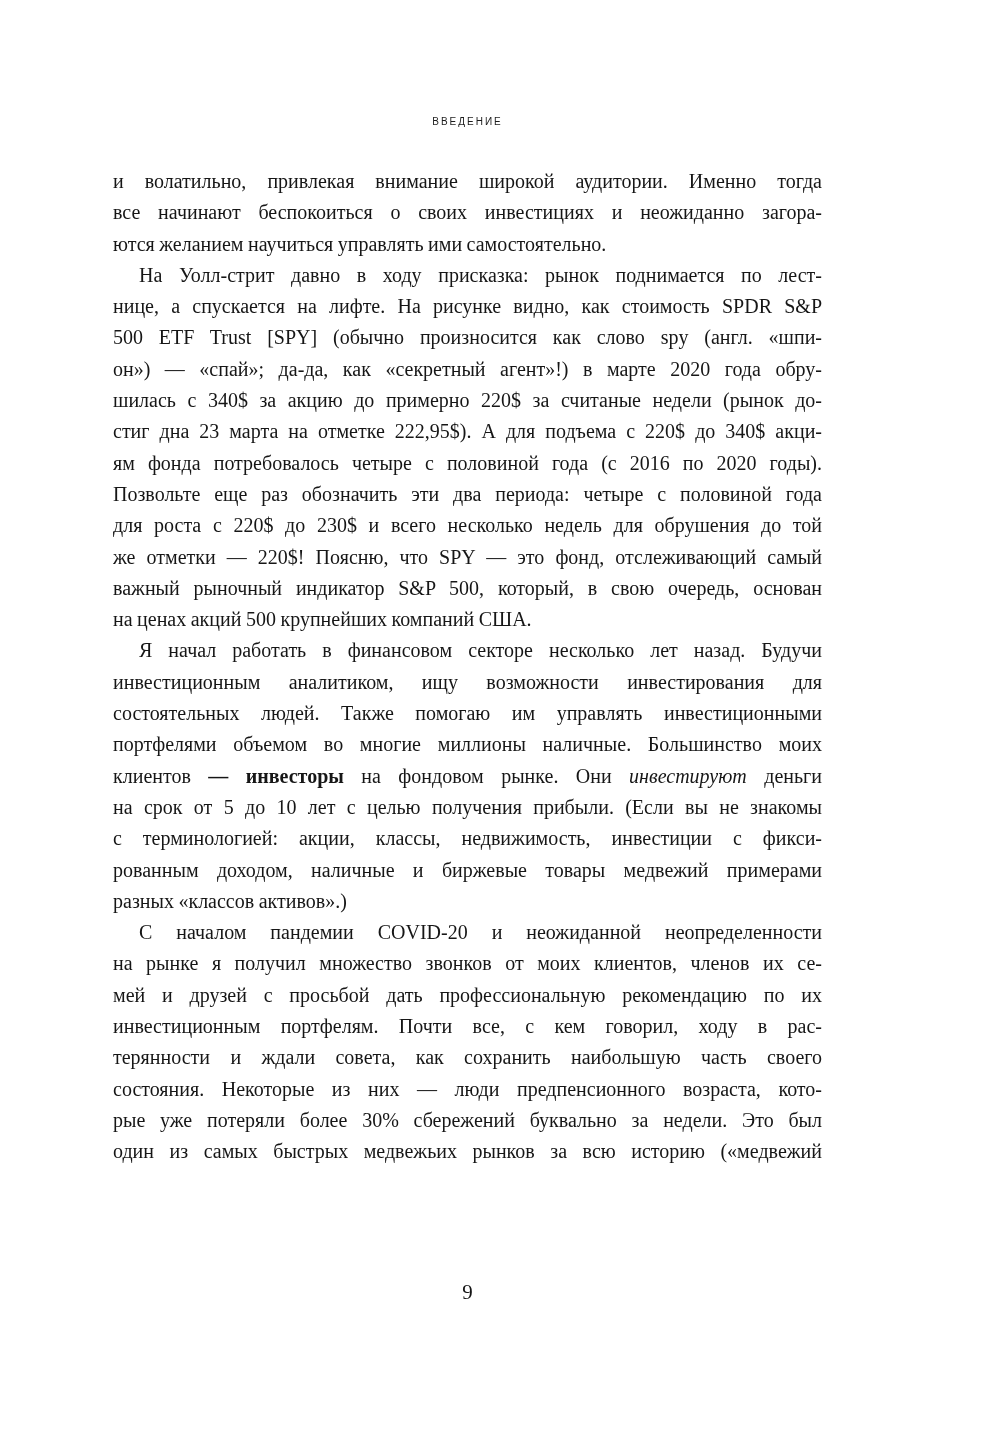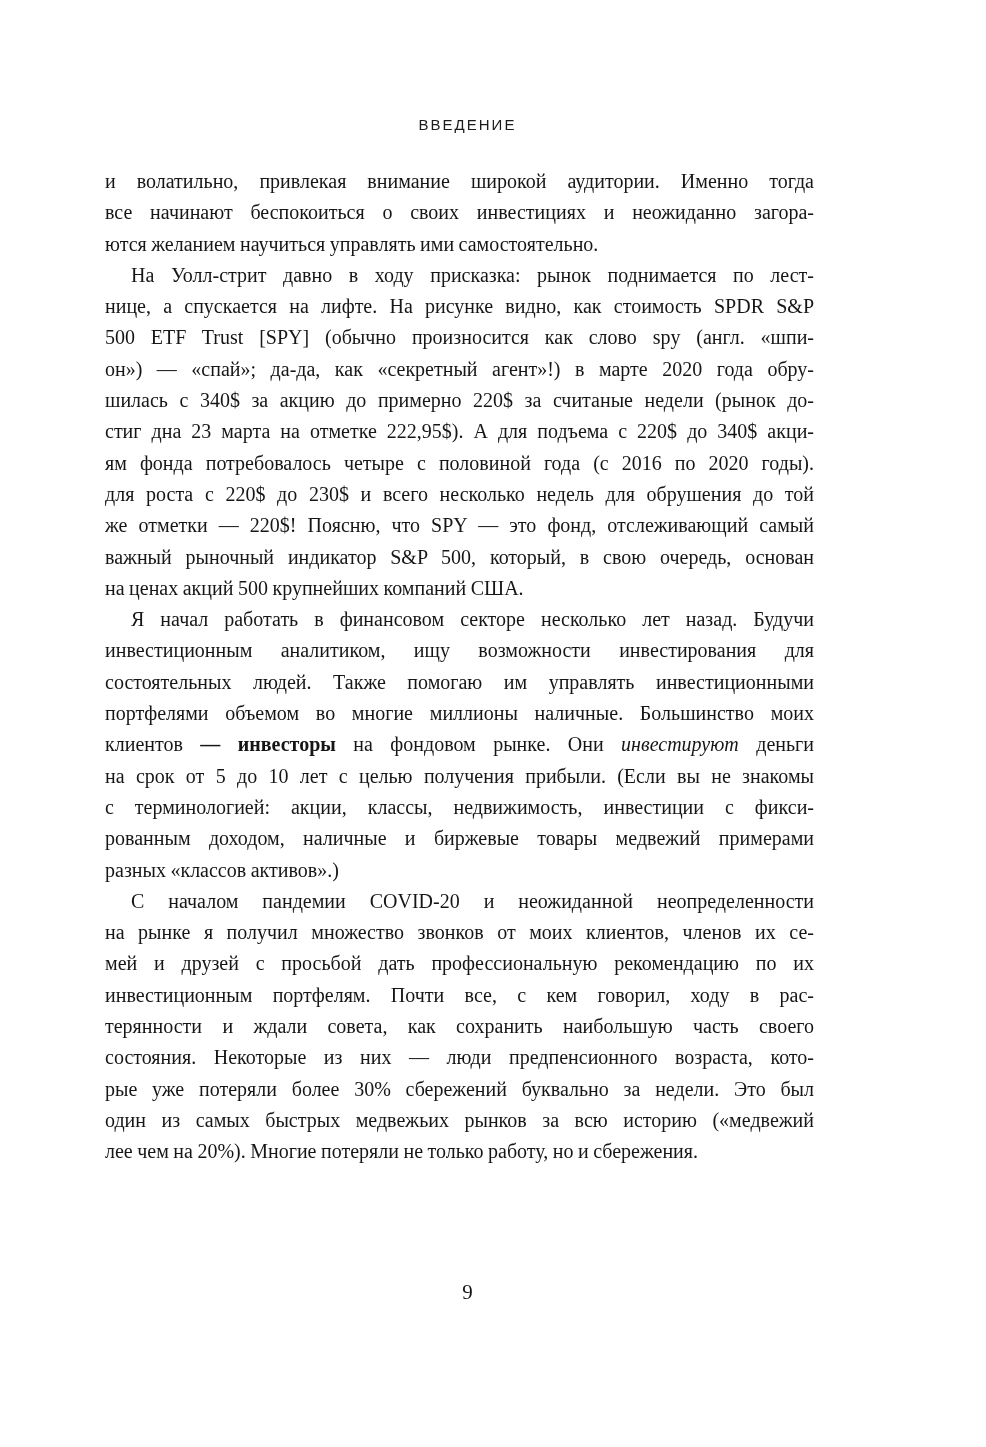--- a/index.html
+++ b/index.html
@@ -16,29 +16,29 @@
     color: #161616;
     font-family: "Liberation Serif", "DejaVu Serif", serif;
   }
   .running-header {
     position: absolute;
     top: 116px;
     left: 113px;
     width: 709px;
     text-align: center;
     font-family: "Liberation Sans", "DejaVu Sans", sans-serif;
-    font-size: 15px;
+    font-size: 10px;
     font-weight: 500;
     letter-spacing: 2px;
     color: #1c1c1c;
   }
   .text-block {
     position: absolute;
     top: 166px;
-    left: 105px;
+    left: 113px;
     width: 709px;
   }
   .para {
     margin: 0;
     padding: 0;
   }
   .line {
     font-size: 20px;
     line-height: 31.3px;
     height: 31.3px;
@@ -79,20 +79,21 @@
         <div class="line last">ются желанием научиться управлять ими самостоятельно.</div>
       </div>
       <div class="para">
         <div class="line indent">На Уолл-стрит давно в ходу присказка: рынок поднимается по лест-</div>
         <div class="line">нице, а спускается на лифте. На рисунке видно, как стоимость SPDR S&amp;P</div>
         <div class="line">500 ETF Trust [SPY] (обычно произносится как слово spy (англ. «шпи-</div>
         <div class="line">он») — «спай»; да-да, как «секретный агент»!) в марте 2020 года обру-</div>
         <div class="line">шилась с 340$ за акцию до примерно 220$ за считаные недели (рынок до-</div>
         <div class="line">стиг дна 23 марта на отметке 222,95$). А для подъема с 220$ до 340$ акци-</div>
         <div class="line">ям фонда потребовалось четыре с половиной года (с 2016 по 2020 годы).</div>
+        <div class="line">Позвольте еще раз обозначить эти два периода: четыре с половиной года</div>
         <div class="line">для роста с 220$ до 230$ и всего несколько недель для обрушения до той</div>
         <div class="line">же отметки — 220$! Поясню, что SPY — это фонд, отслеживающий самый</div>
         <div class="line">важный рыночный индикатор S&amp;P 500, который, в свою очередь, основан</div>
         <div class="line last">на ценах акций 500 крупнейших компаний США.</div>
       </div>
       <div class="para">
         <div class="line indent">Я начал работать в финансовом секторе несколько лет назад. Будучи</div>
         <div class="line">инвестиционным аналитиком, ищу возможности инвестирования для</div>
         <div class="line">состоятельных людей. Также помогаю им управлять инвестиционными</div>
         <div class="line">портфелями объемом во многие миллионы наличные. Большинство моих</div>
@@ -104,18 +105,17 @@
       </div>
       <div class="para">
         <div class="line indent">С началом пандемии COVID-20 и неожиданной неопределенности</div>
         <div class="line">на рынке я получил множество звонков от моих клиентов, членов их се-</div>
         <div class="line">мей и друзей с просьбой дать профессиональную рекомендацию по их</div>
         <div class="line">инвестиционным портфелям. Почти все, с кем говорил, ходу в рас-</div>
         <div class="line">терянности и ждали совета, как сохранить наибольшую часть своего</div>
         <div class="line">состояния. Некоторые из них — люди предпенсионного возраста, кото-</div>
         <div class="line">рые уже потеряли более 30% сбережений буквально за недели. Это был</div>
         <div class="line">один из самых быстрых медвежьих рынков за всю историю («медвежий</div>
-        <div class="line last">лее чем на 20%). Многие потеряли не только работу, но и сбережения.</div>
       </div>
     </div>
 
   <div class="page-number">9</div>
 </div>
 
 </body></html>

